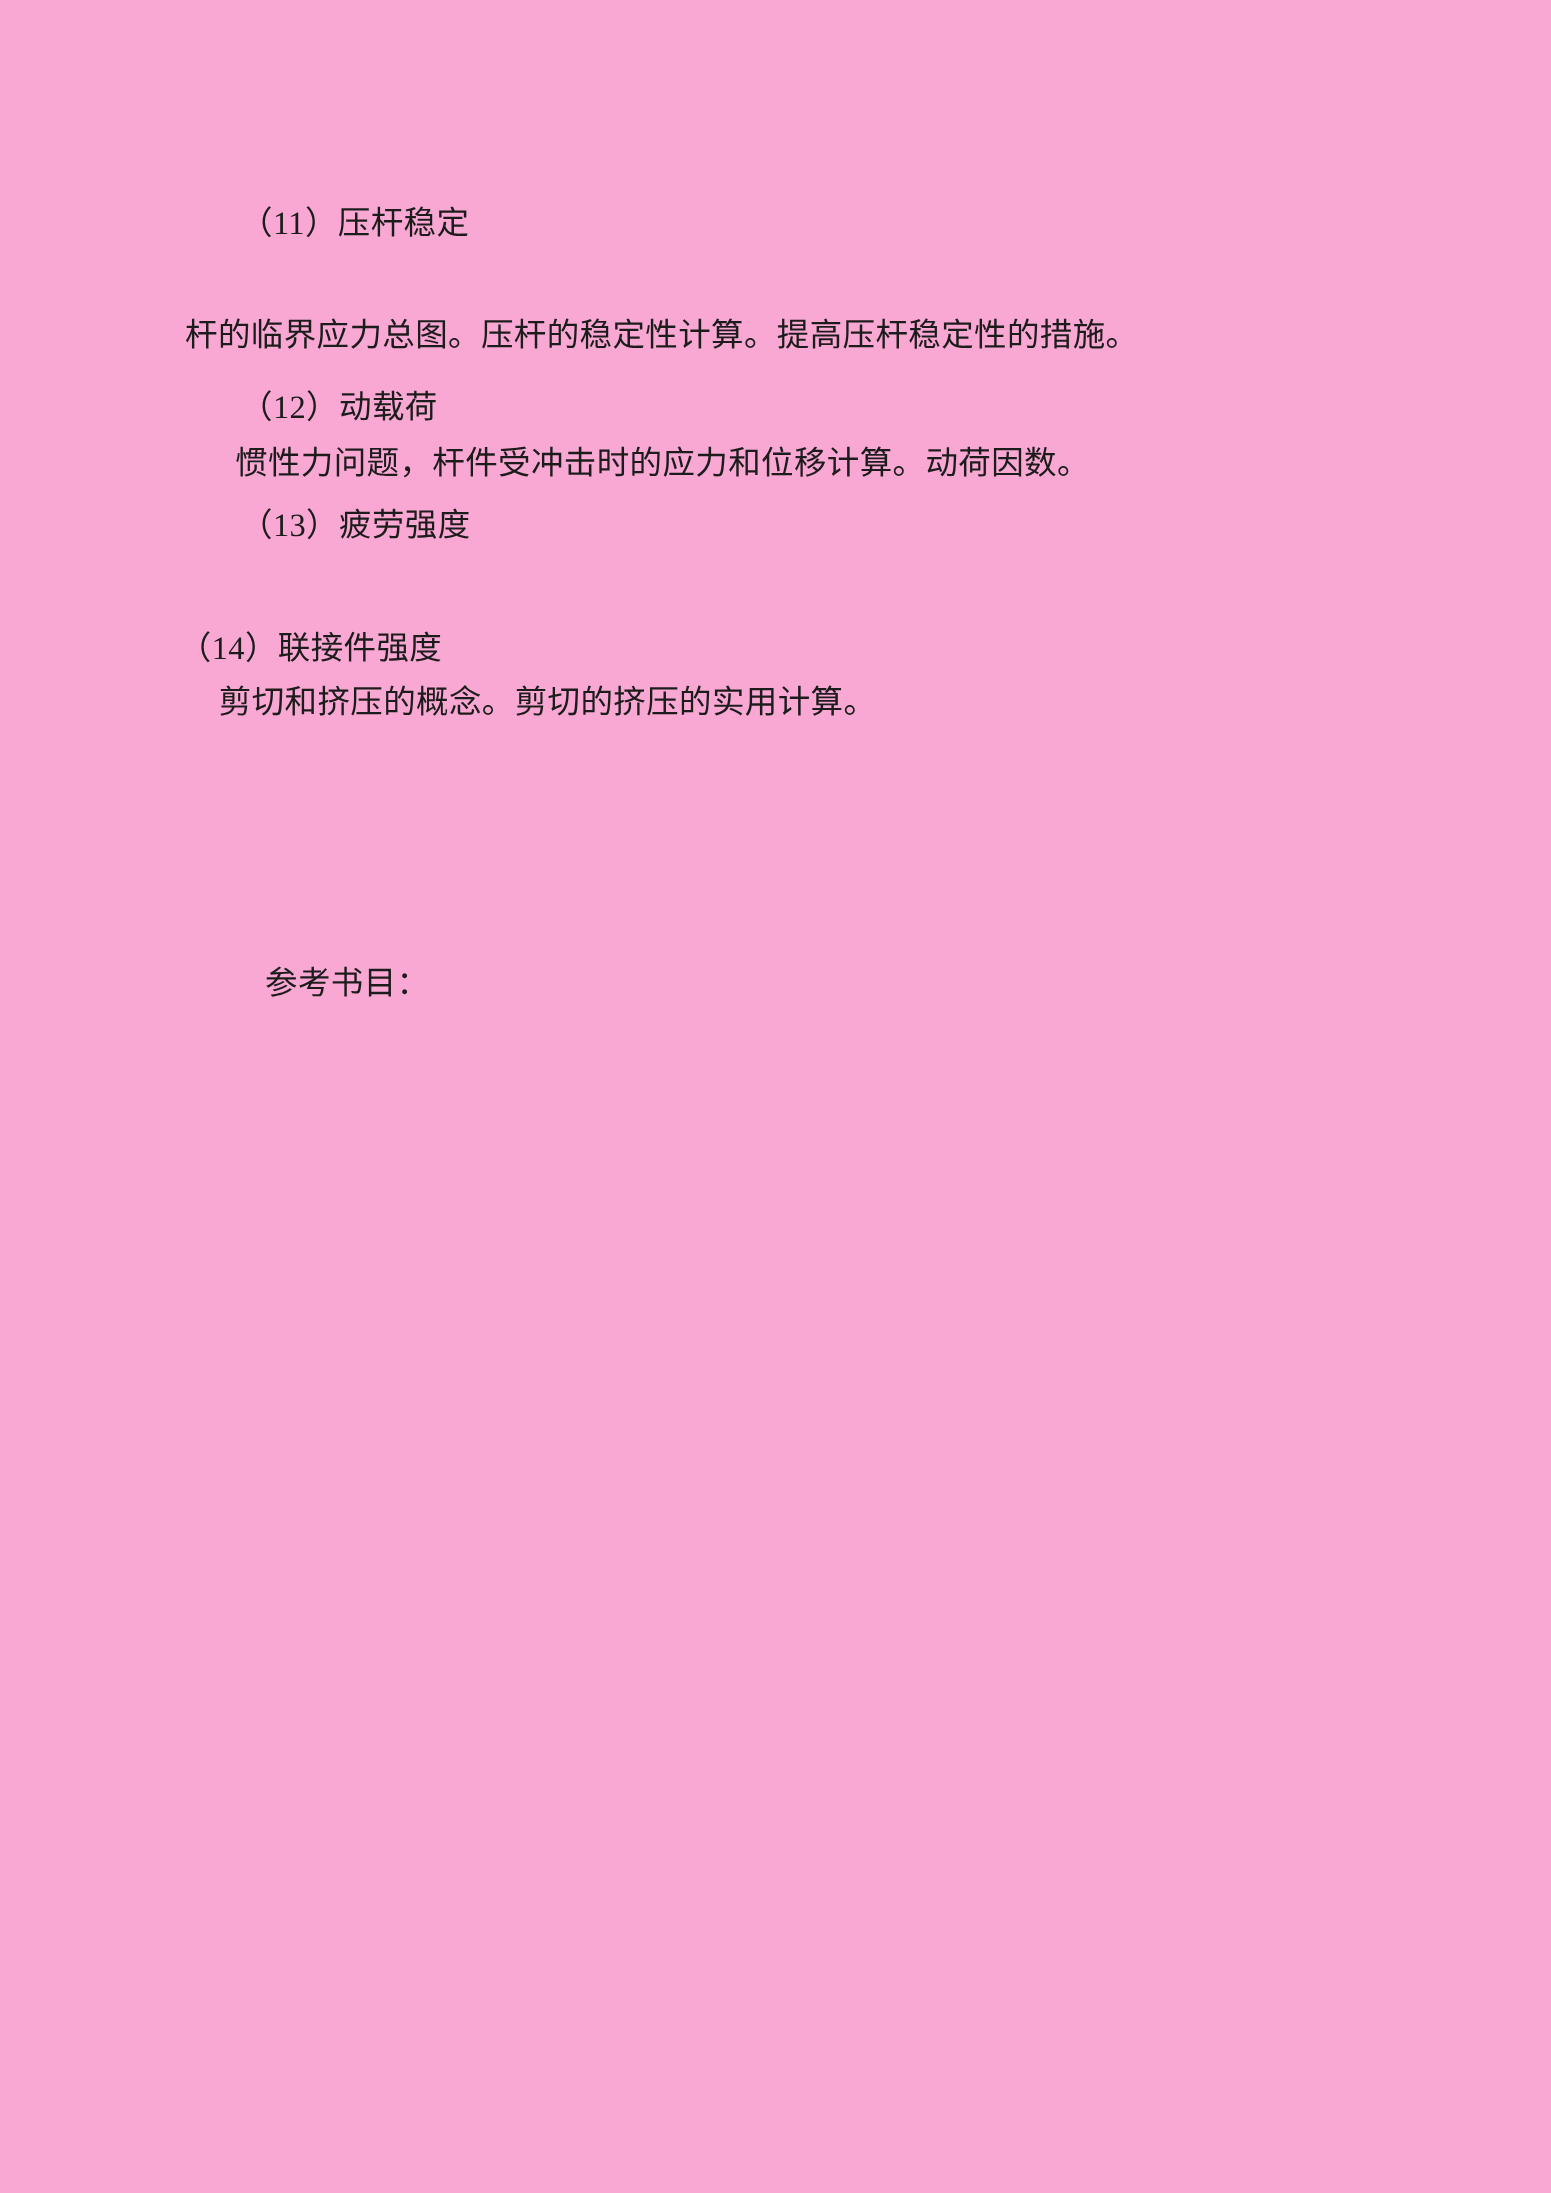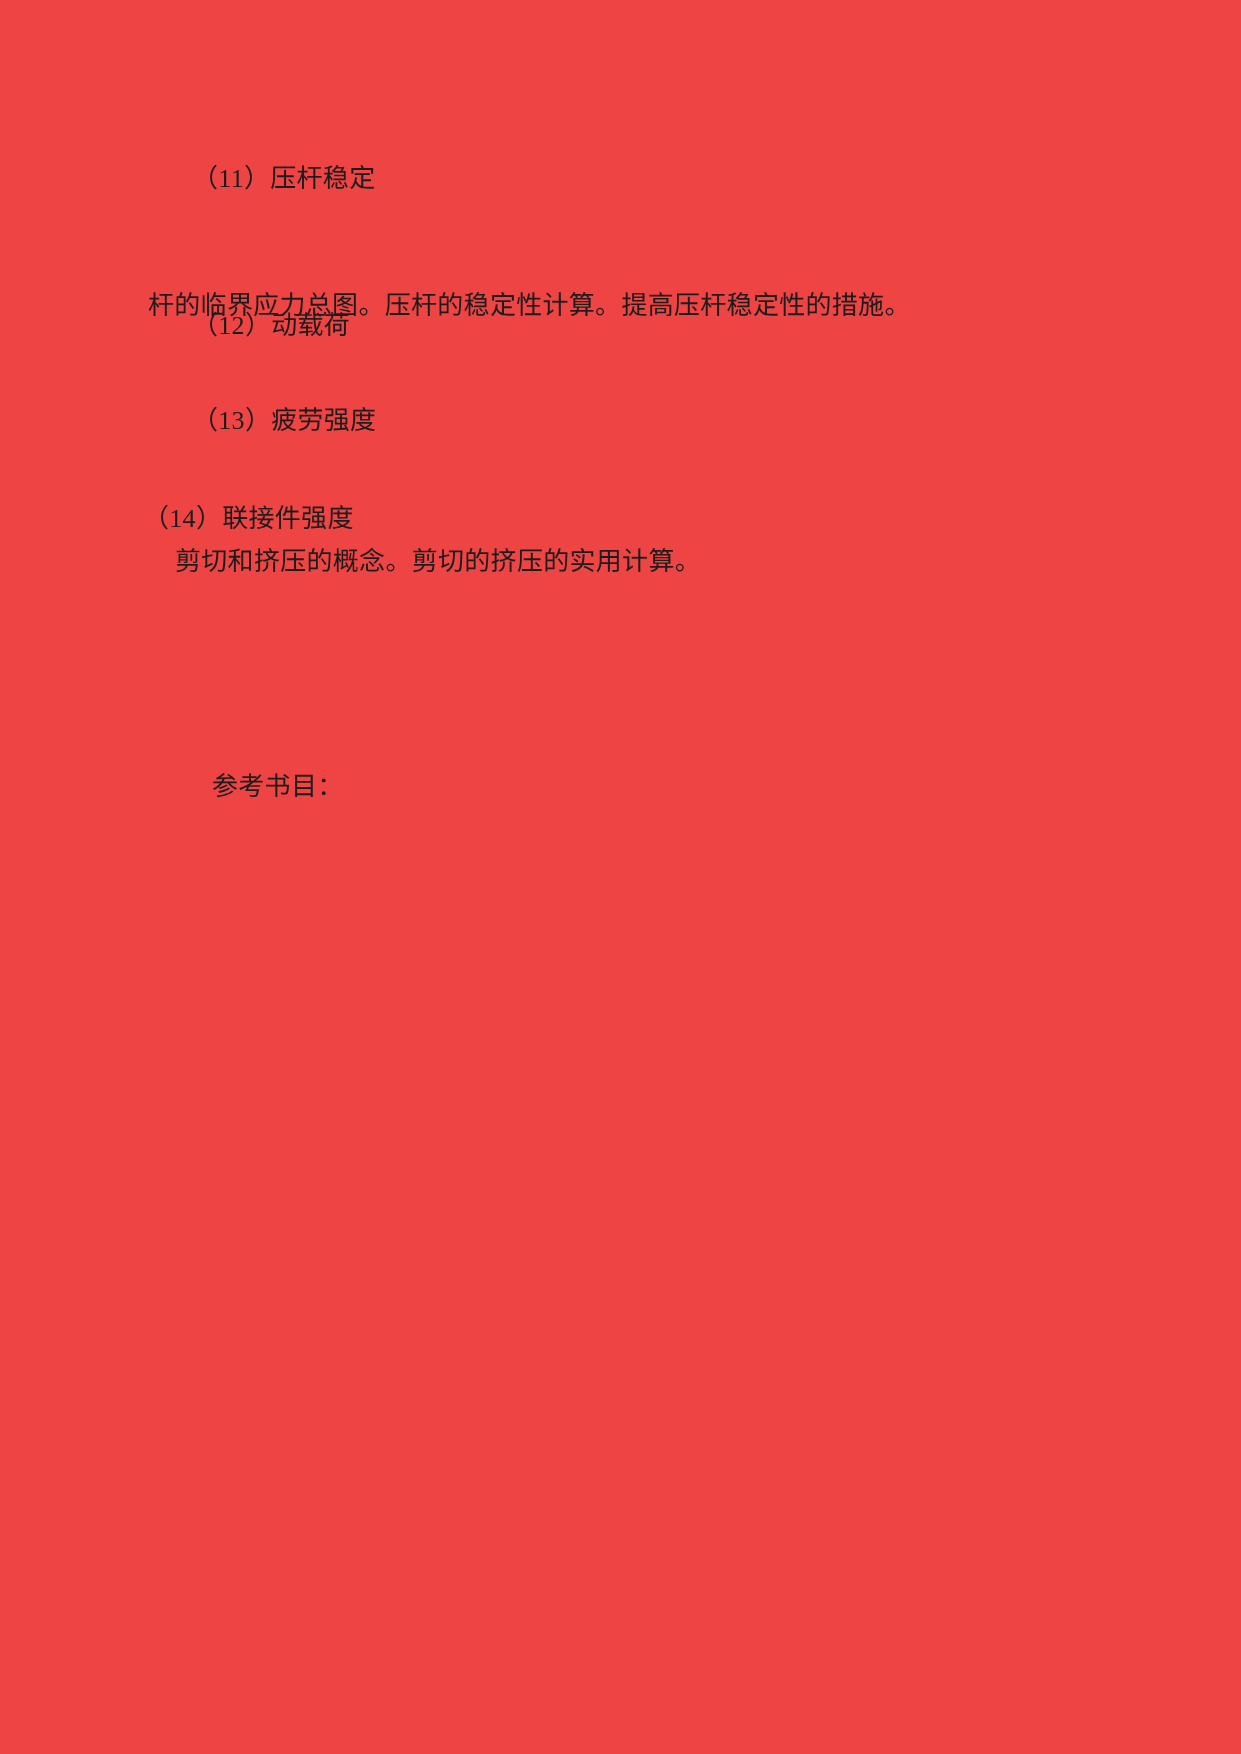--- a/index.html
+++ b/index.html
@@ -4,45 +4,46 @@
 <style>
   html, body {
     margin: 0;
     padding: 0;
     background: #ffffff;
   }
   .page {
     position: relative;
     width: 1241px;
     height: 1754px;
-    background: #ef4444;
+    background: #f9a8d4;
     overflow: hidden;
     font-family: "Liberation Serif", "DejaVu Serif", serif;
     color: #1c1c1c;
   }
   .line {
     position: absolute;
     font-size: 26px;
     line-height: 34px;
     white-space: pre;
     letter-spacing: 0.3px;
   }
 </style>
 </head>
 <body>
 
 <div class="page">
 
   <div class="line" style="top:162px; left:192px;">（11）压杆稳定</div>
 
 
-  <div class="line" style="top:252px; left:148px;margin-top:37px;">杆的临界应力总图。压杆的稳定性计算。提高压杆稳定性的措施。</div>
+  <div class="line" style="top:252px; left:148px;">杆的临界应力总图。压杆的稳定性计算。提高压杆稳定性的措施。</div>
 
   <div class="line" style="top:309px; left:192px;">（12）动载荷</div>
 
+  <div class="line" style="top:354px; left:188px;">惯性力问题，杆件受冲击时的应力和位移计算。动荷因数。</div>
 
   <div class="line" style="top:404px; left:192px;text-align:right;">（13）疲劳强度</div>
 
 
   <div class="line" style="top:502px; left:143px;text-align:right;">（14）联接件强度</div>
 
   <div class="line" style="top:545px; left:175px;">剪切和挤压的概念。剪切的挤压的实用计算。</div>
 
 
   <div class="line" style="top:770px; left:212px;">参考书目：</div>

